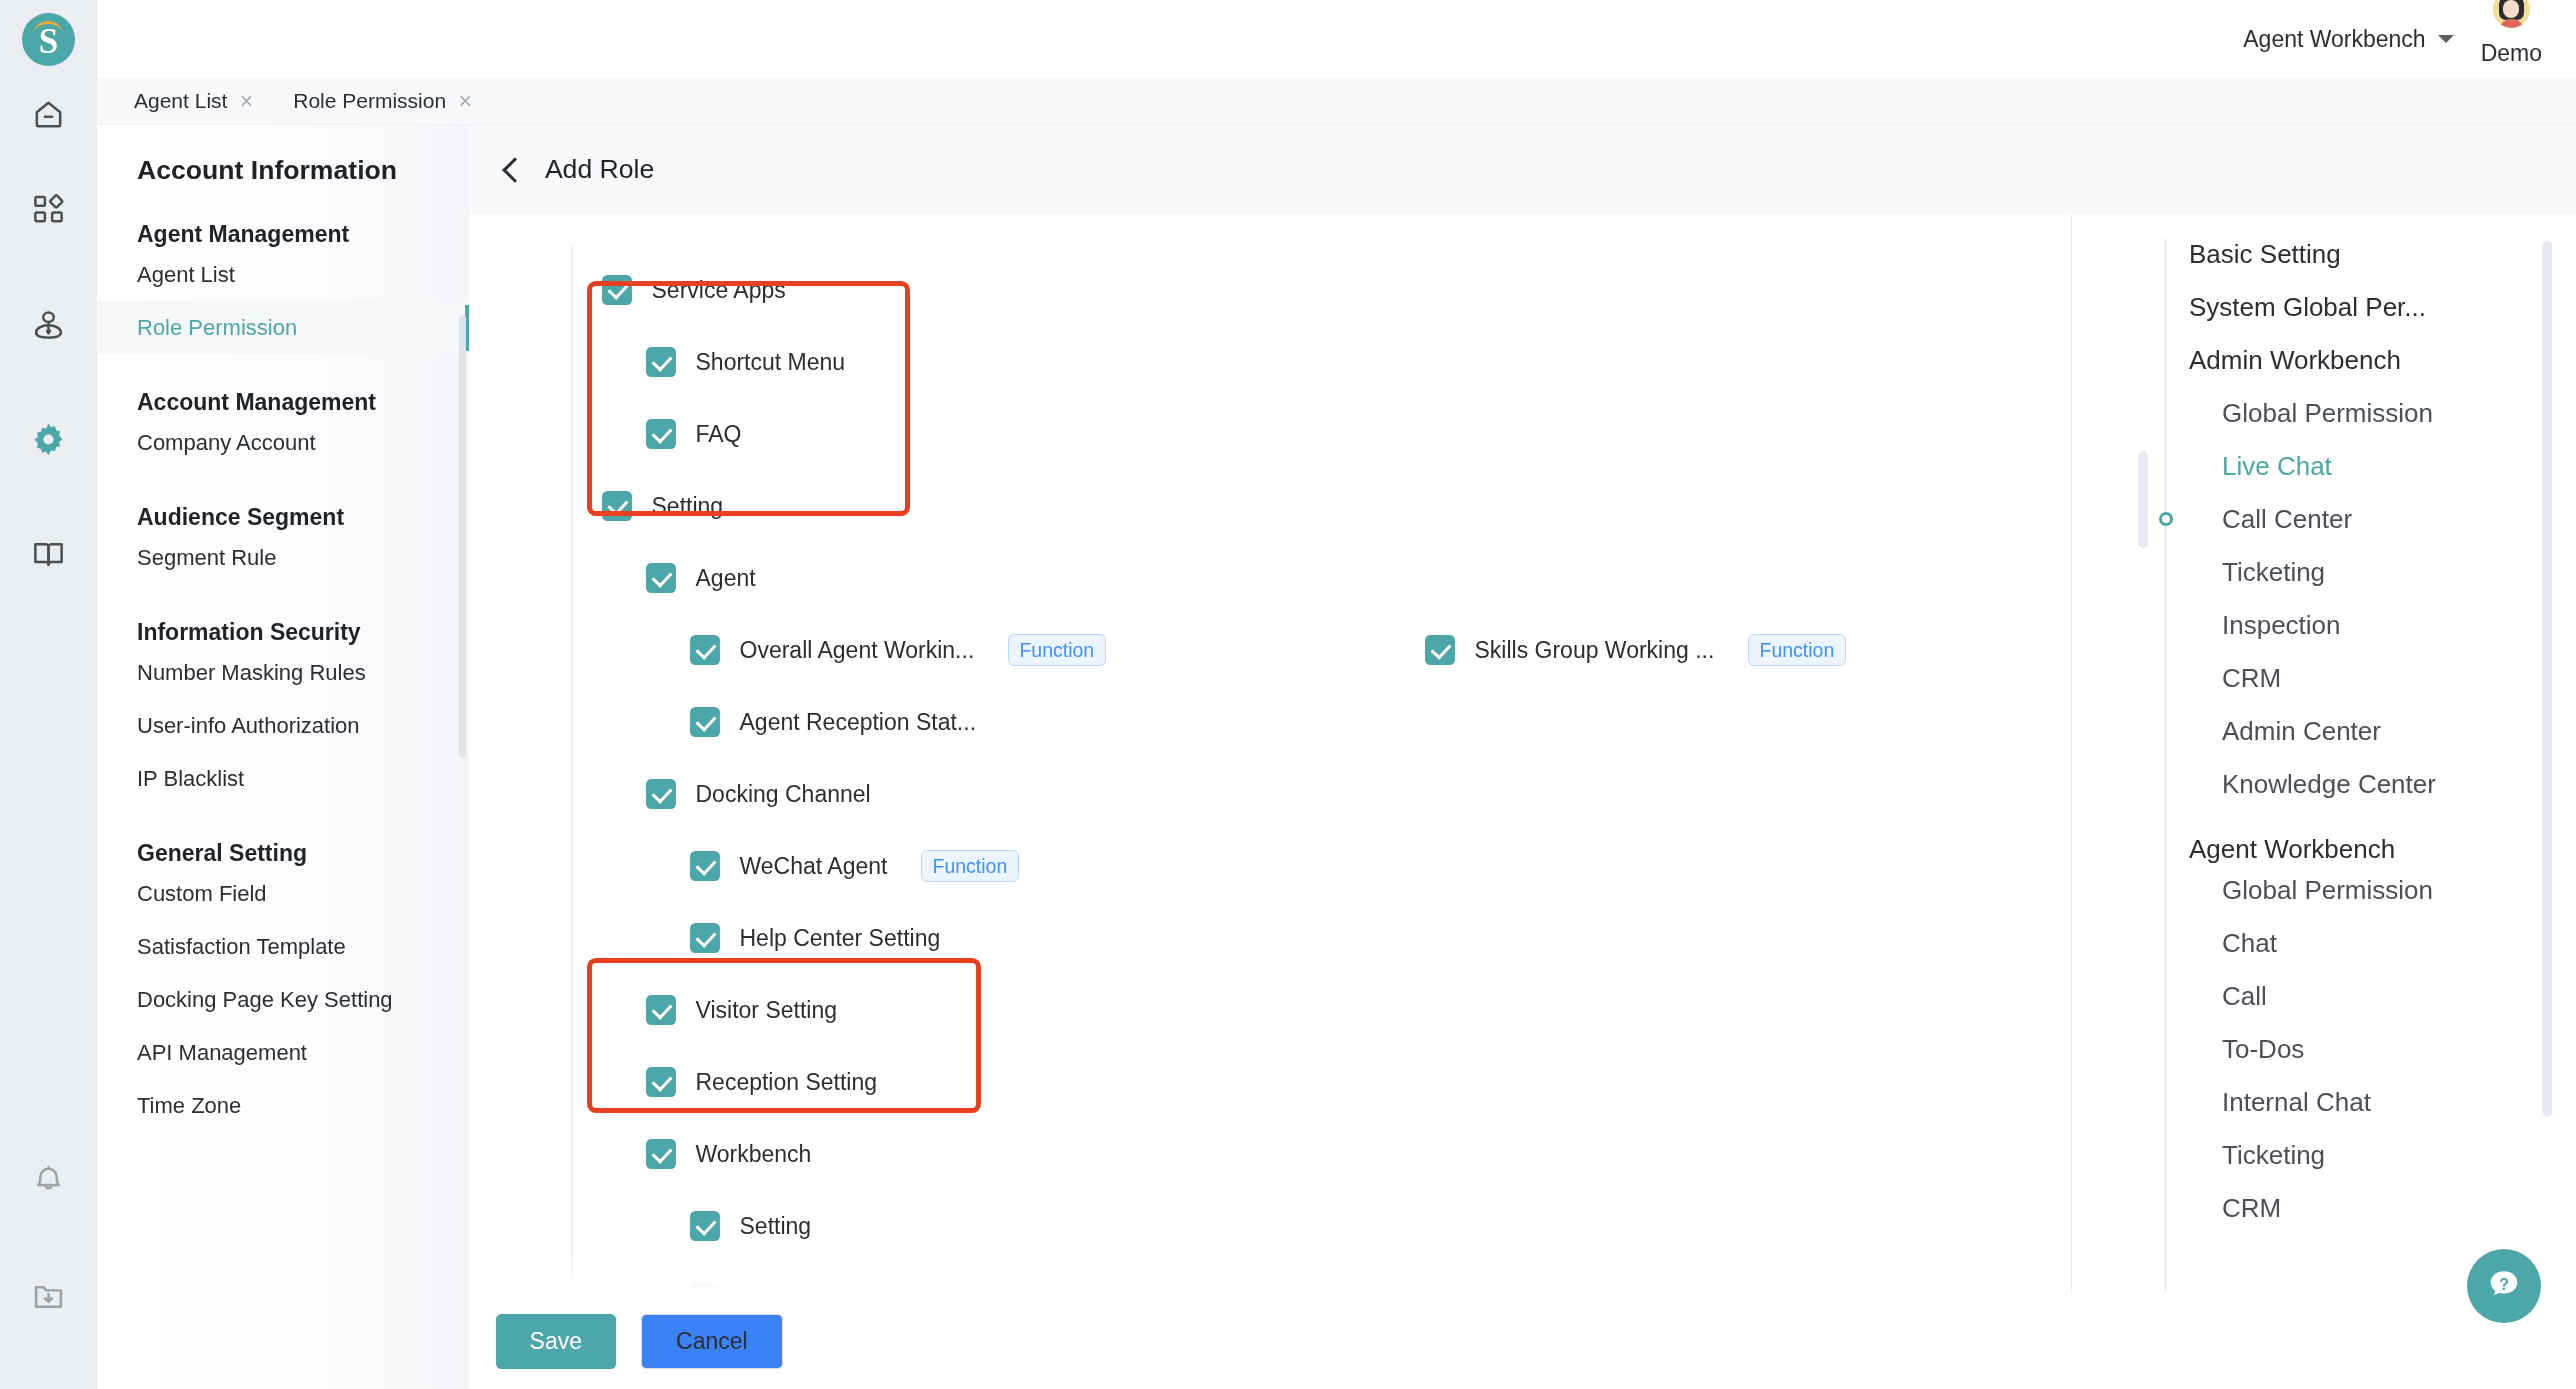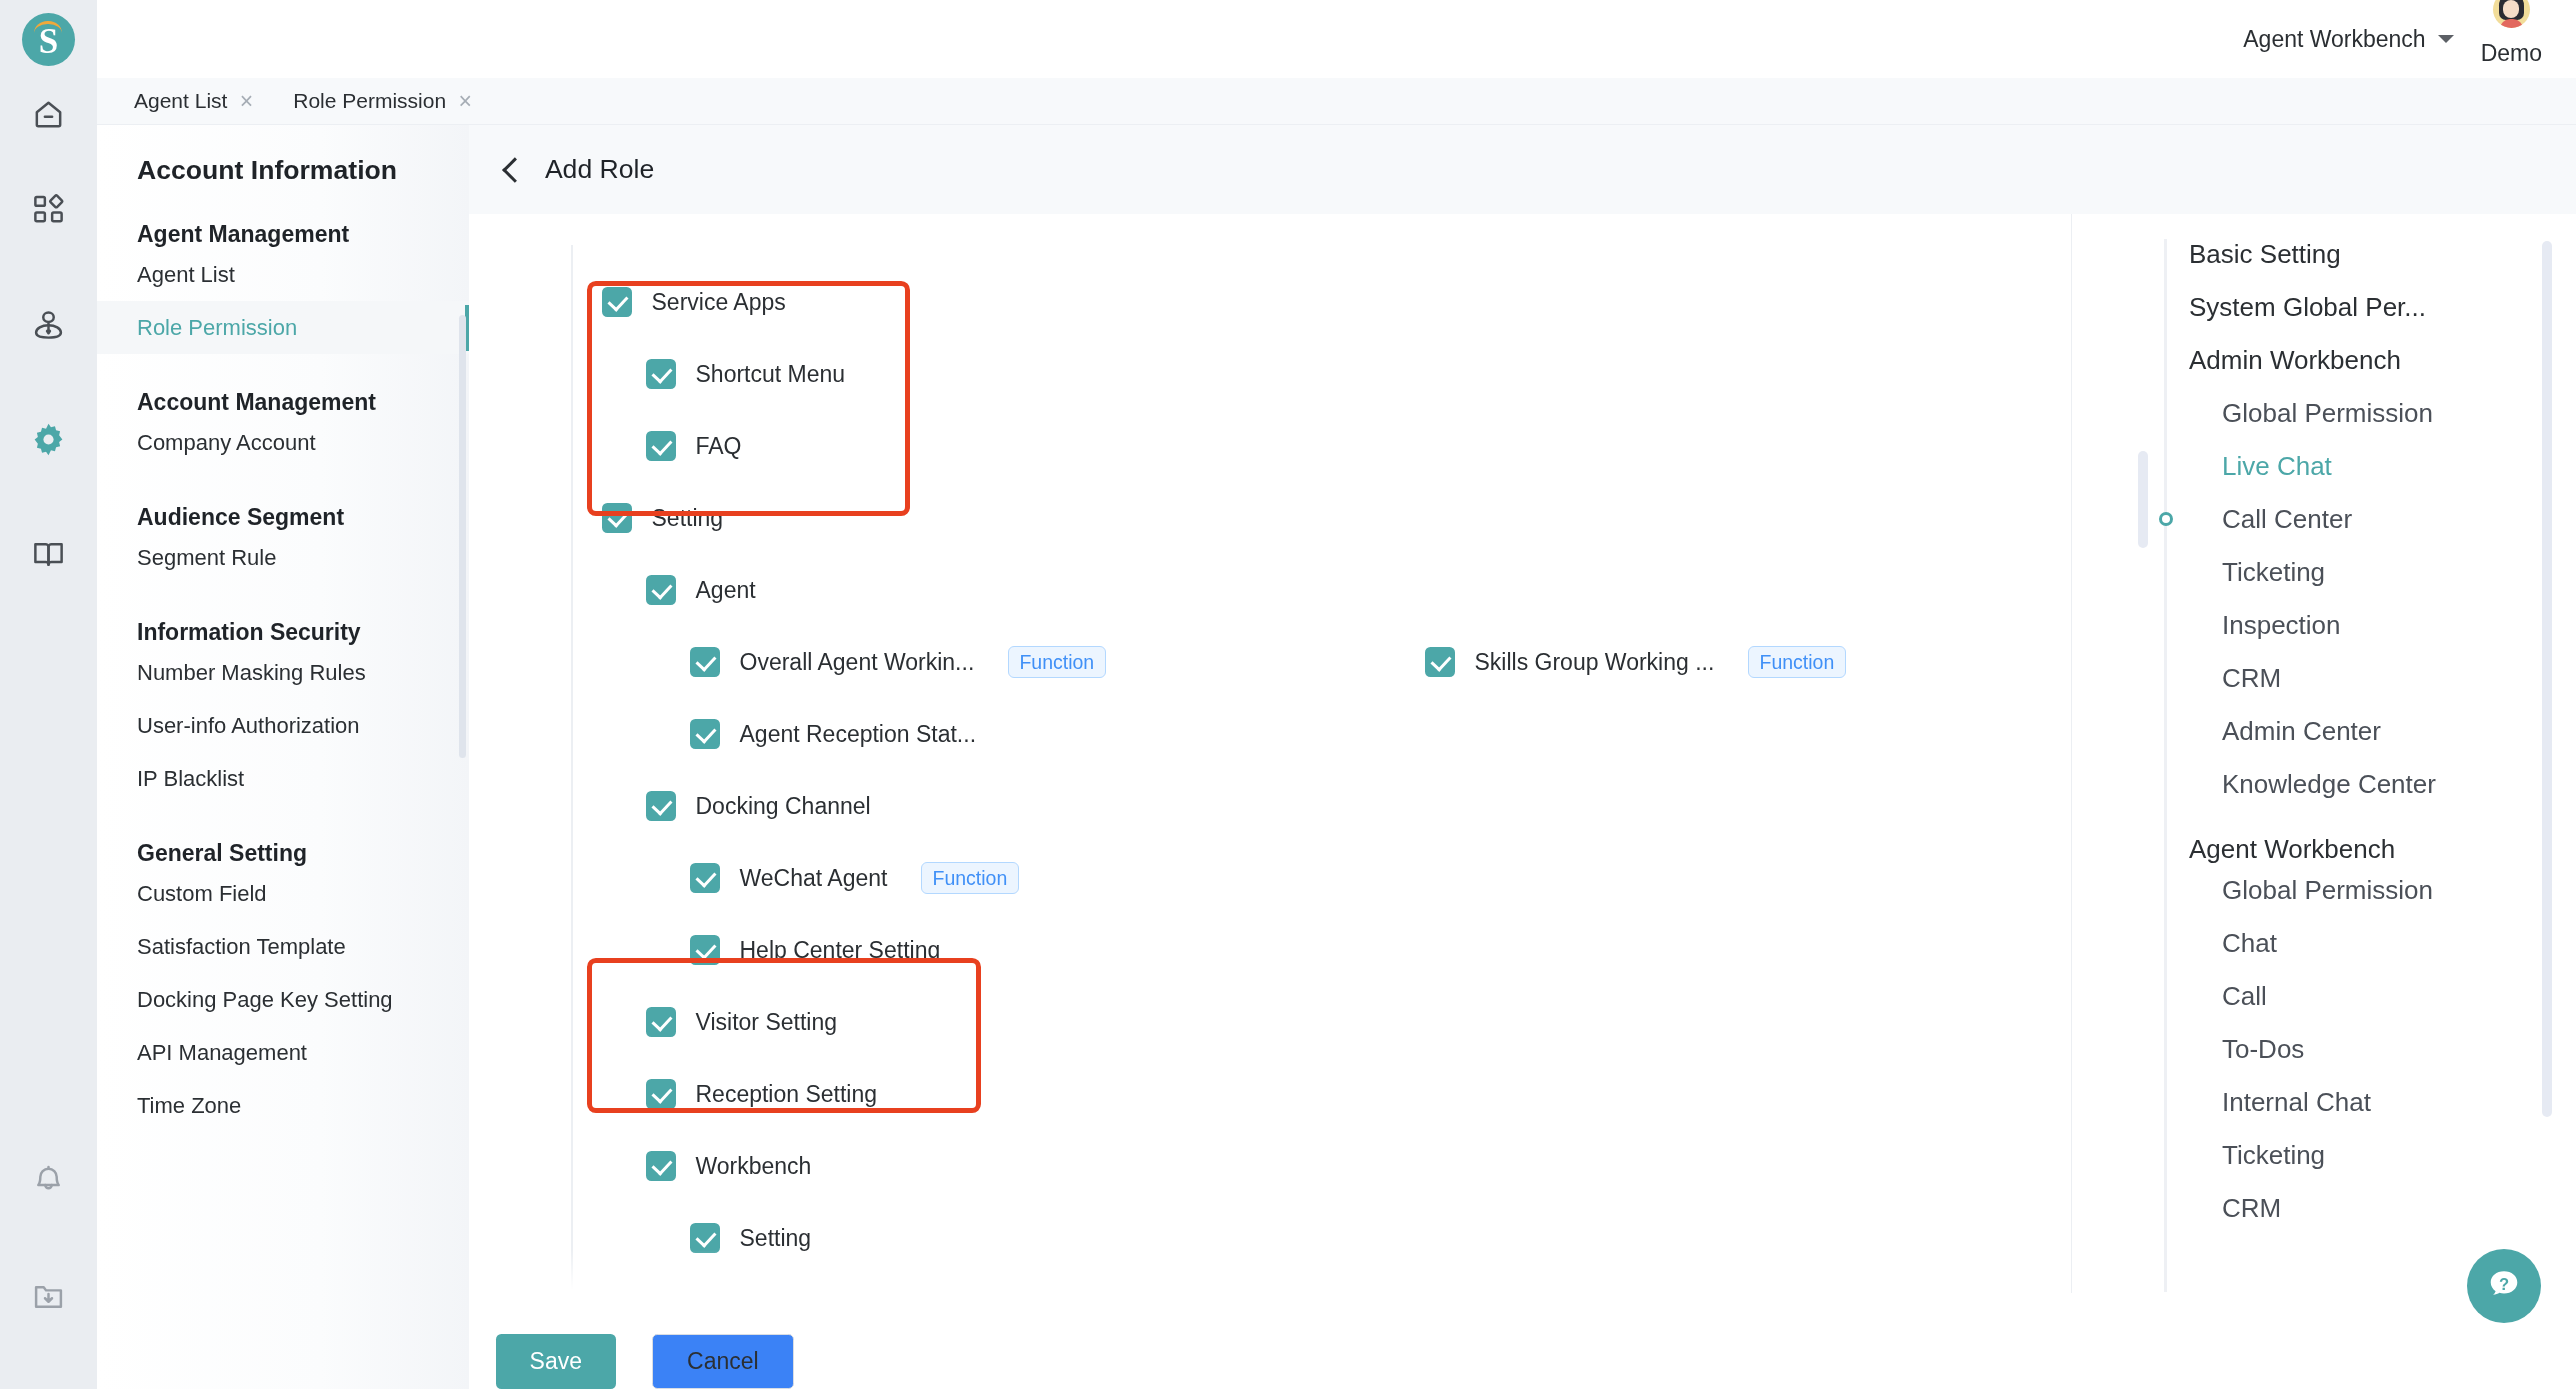--- a/index.html
+++ b/index.html
@@ -141,21 +141,21 @@
 
   
   .tree-wrap {
     position: relative; width: 1602px; height: 1089px; overflow: hidden;
   }
   .tree-line {
     position: absolute; left: 102px; top: 31px; width: 1.8px; height: 1053px;
     background: #eceff3;
   }
   .tree {
-    position: absolute; left: 0; top: 12px; width: 1602px; padding-top: 40px;
+    position: absolute; left: 0; top: 0; width: 1602px; padding-top: 40px;
   }
   .row {
     height: 72px; display: flex; align-items: center; position: relative;
   }
   .row-inner { display: flex; align-items: center; gap: 19.5px; }
   .cb {
     width: 30px; height: 30px; border-radius: 5.3px; background: #4CA7A8;
     position: relative; flex: 0 0 30px; cursor: pointer;
   }
   .cb::after {
@@ -216,22 +216,22 @@
   .o-l1 { padding-left: 150px; color: #4b5058; }
   .o-row.active { color: #4CA7A8; }
   .outline-scroll {
     position: absolute; right: 24px; top: 26.6px; width: 9.7px; height: 876px;
     background: #e6eaf3; border-radius: 5.3px;
   }
 
   
   .footer {
     position: absolute; left: 469px; bottom: 0; width: 2107px; height: 96px;
-    background: #ffffff; display: flex; align-items: flex-end;
-    padding-left: 26.6px; gap: 36px;
+    background: #ffffff; display: flex; align-items: center;
+    padding-left: 26.6px; gap: 25px;
   }
   .btn-save {
     background: #4CA7A8; color: #ffffff; font-size: 23px;
     border: none; border-radius: 5.3px; padding: 0 34px; height: 55px;
     cursor: pointer; font-family: "Liberation Sans", sans-serif;
   }
   .btn-cancel {
     background: #3b82f6; color: #2b2f33; font-size: 23px;
     border: 0.9px solid #d9dde3; border-radius: 5.3px; padding: 0 34px; height: 55px;
     cursor: pointer; font-family: "Liberation Sans", sans-serif;

